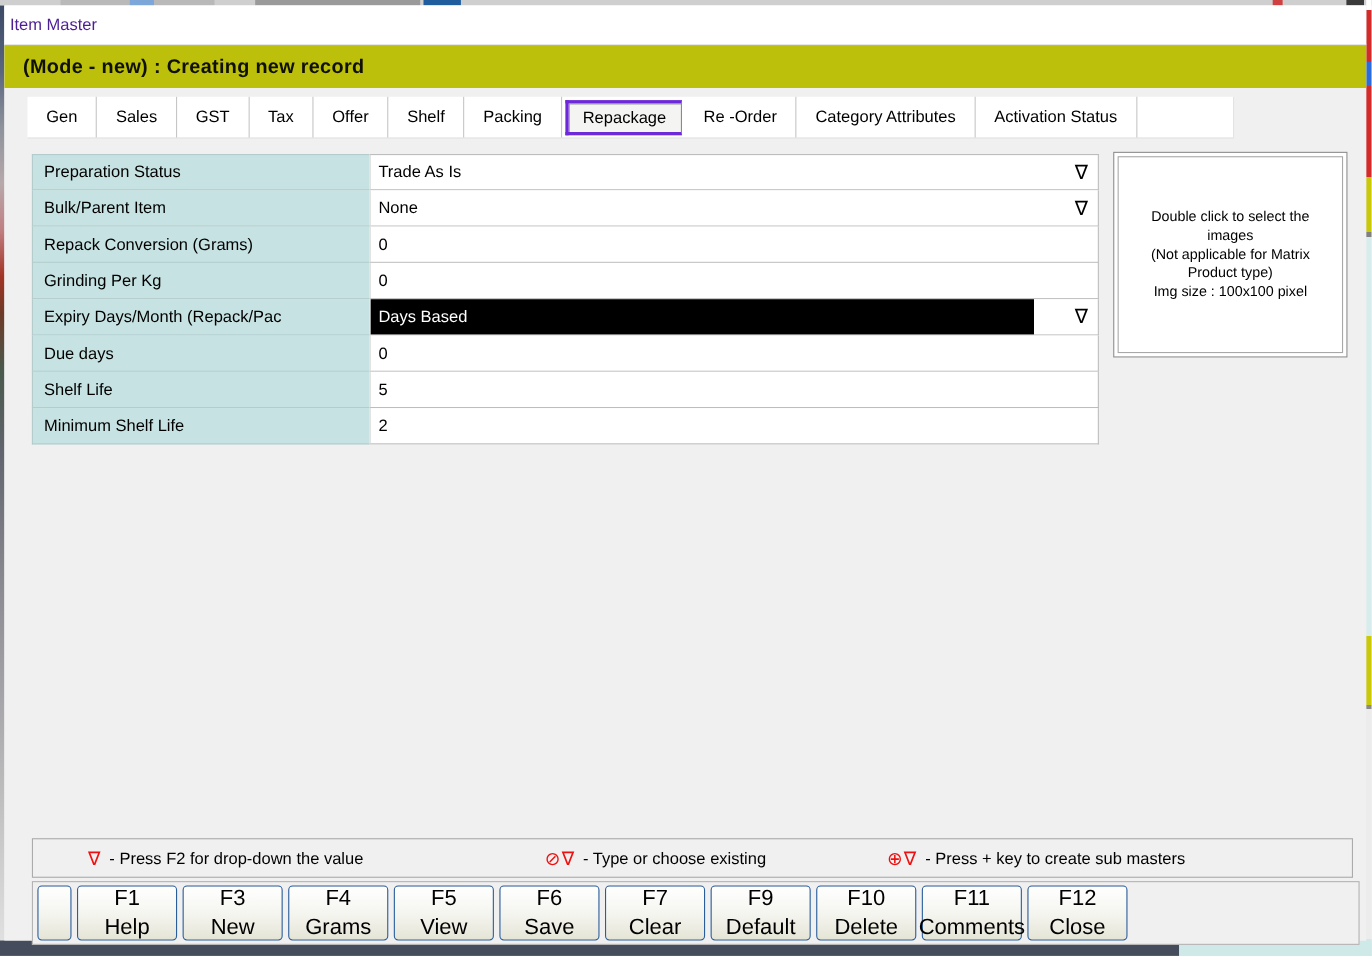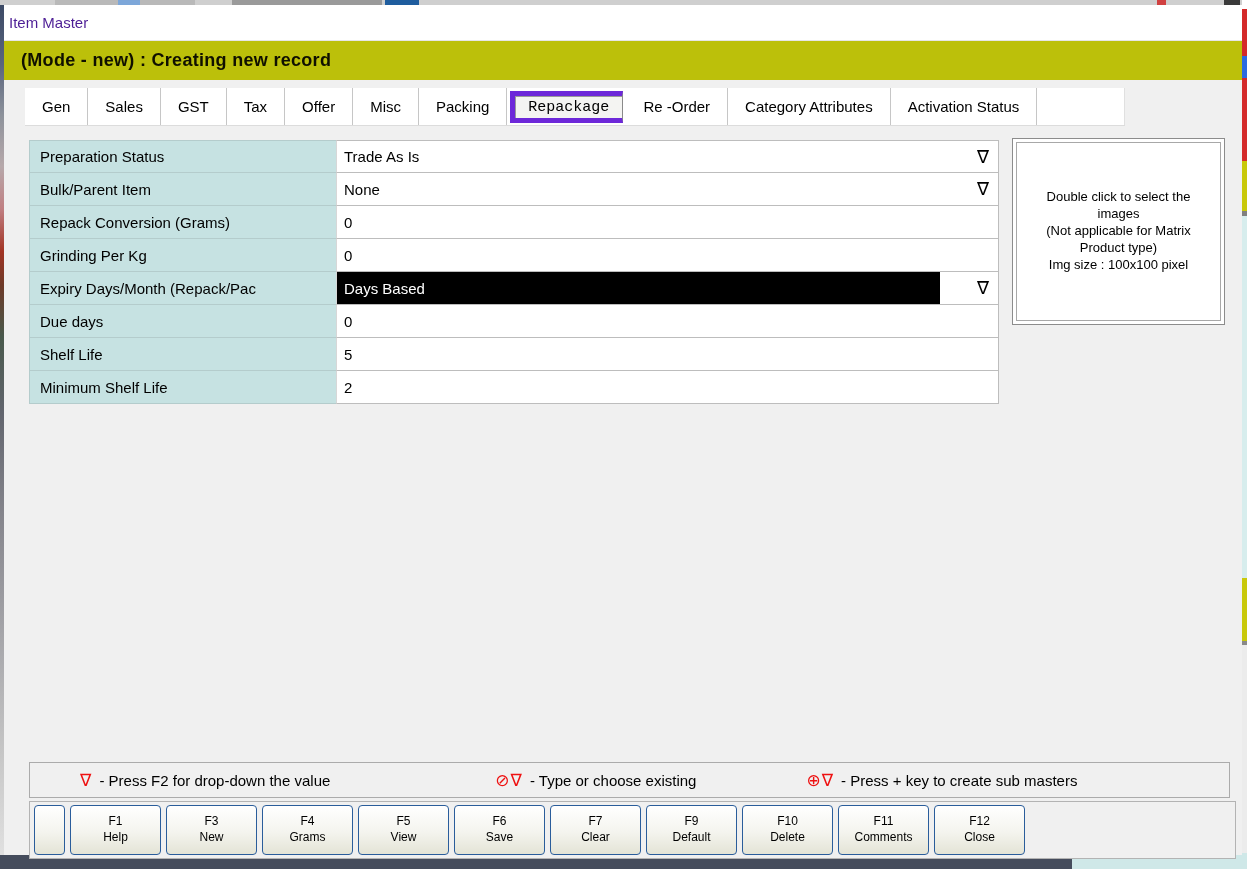--- a/index.html
+++ b/index.html
@@ -27,23 +27,23 @@
   .title-bar { height: 36px; background: #ffffff; display: flex; align-items: center; padding-left: 5px;
     font-size: 15px; color: #4c1d95; border-bottom: 1px solid #e6e6e6; }
   .banner { height: 39px; display: flex; align-items: center; padding-left: 17px;
     font-size: 18px; font-weight: bold; color: #101000; letter-spacing: 0.3px; }
 
   
   .tabs { position: absolute; left: 21px; top: 83px; height: 38px; background: #ffffff; display: flex;
     align-items: stretch; border-bottom: 1px solid #dcdcdc; }
   .tab { display: flex; align-items: center; justify-content: center; padding: 0 17px;
     font-size: 15px; color: #000; border-right: 1px solid #c6c6c6; white-space: nowrap; }
-  .tab.selected { border: 5px solid #6d28d9; border-right: 1px solid #8a8a8a; margin: 3px 3px 2px 3px;
+  .tab.selected { border: 3px solid #6d28d9; border-right: 1px solid #8a8a8a; margin: 3px 3px 2px 3px;
     padding: 0 13px; background: #f4f4f2;
-    box-shadow: inset 1px 1px 0 #9a9a9a, 1px 1px 0 #ffffff; font-family: Liberation Mono, monospace; }
+    box-shadow: inset 1px 1px 0 #9a9a9a, 1px 1px 0 #ffffff; }
   .tab-spacer { width: 88px; border-right: 1px solid #e0e0e0; }
 
   
   .form { position: absolute; left: 25px; top: 135px; }
   .frow { display: flex; height: 33px; }
   .frow .lbl { width: 307px; background: #c6e2e2; border-bottom: 1px solid #b4cccc; border-left: 1px solid #b4cccc;
     display: flex; align-items: center; padding-left: 10px; font-size: 15px; color: #000;
     white-space: nowrap; overflow: hidden; }
   .frow:first-child .lbl { border-top: 1px solid #b4cccc; }
   .frow .val { width: 663px; background: #ffffff; border-bottom: 1px solid #bdbdbd; border-right: 1px solid #bdbdbd;
@@ -71,21 +71,21 @@
   .leg-1 { margin-left: 50px; }
   .leg-2 { margin-left: 165px; }
   .leg-3 { margin-left: 110px; }
 
   
   .toolbar { position: absolute; left: 25px; top: 796px; width: 1207px; height: 58px;
     border: 1px solid #b3b3b3; background: #f0f0f0; display: flex; align-items: center; padding-left: 4px; }
   .fbtn { height: 50px; width: 91px; margin-right: 5px; border: 1px solid #2a5d9b; border-radius: 4px;
     background: linear-gradient(180deg,#ffffff 0%,#f4f4ee 55%,#e4e4d6 100%);
     display: flex; flex-direction: column; align-items: center; justify-content: center;
-    font-size: 12px; line-height: 1.3; color: #000; cursor: default; }
+    font-size: 20px; line-height: 1.3; color: #000; cursor: default; }
   .fbtn.blank { width: 31px; }
 </style>
 </head>
 <body>
 
 <div class="screen">
 
   <div class="top-sliver">
     <div class="frag-a"></div>
     <div class="frag-b"></div>
@@ -108,21 +108,21 @@
     <div class="banner" style="background:#bcc00a">
       <span>(Mode - new) : Creating new record</span>
     </div>
 
     <div class="tabs">
       <div class="tab">Gen</div>
       <div class="tab">Sales</div>
       <div class="tab">GST</div>
       <div class="tab">Tax</div>
       <div class="tab">Offer</div>
-      <div class="tab">Misc</div>
+      <div class="tab">Shelf</div>
       <div class="tab">Packing</div>
       <div class="tab selected">Repackage</div>
       <div class="tab">Re -Order</div>
       <div class="tab">Category Attributes</div>
       <div class="tab">Activation Status</div>
       <div class="tab-spacer"></div>
     </div>
 
     <div class="form">
 

